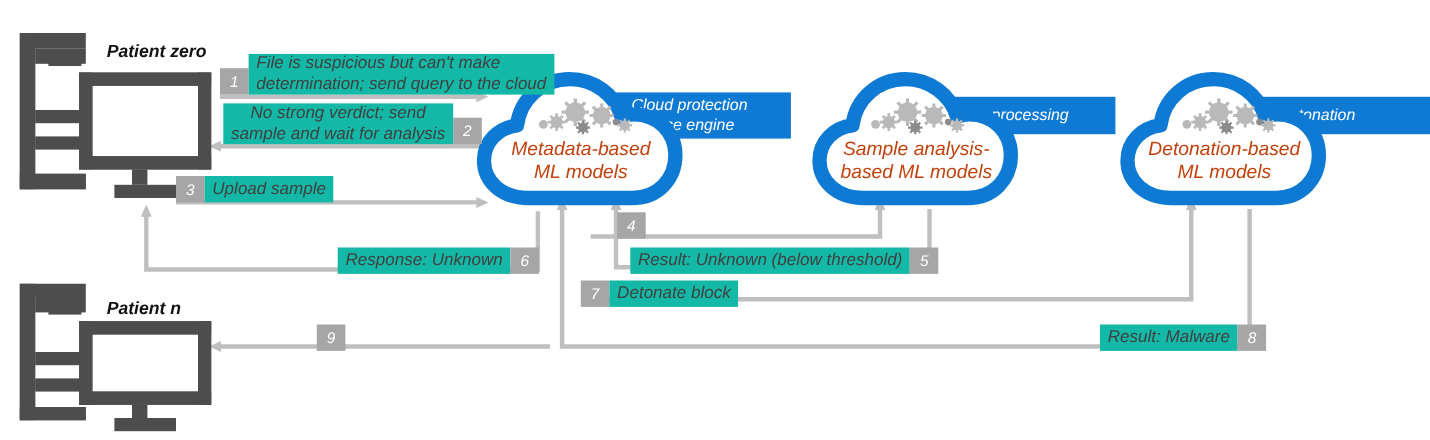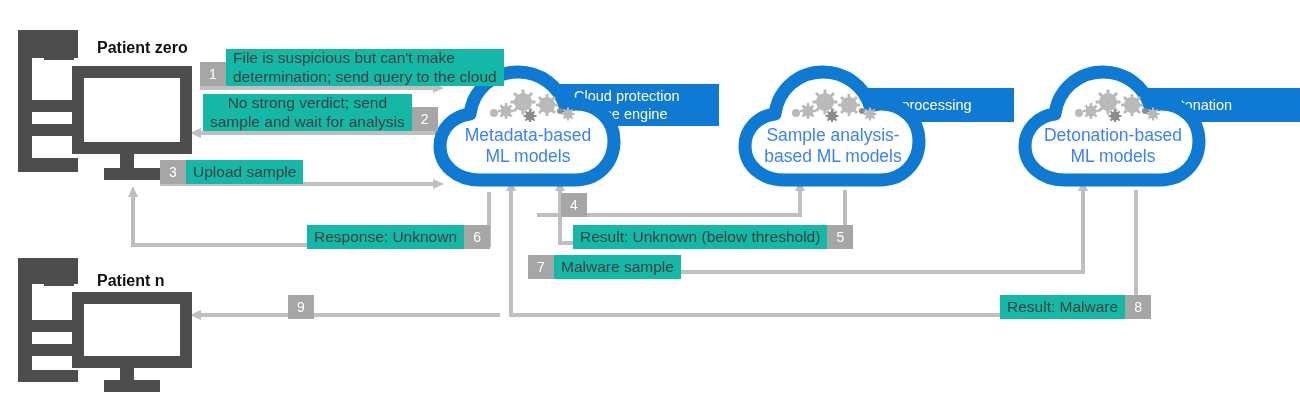--- a/index.html
+++ b/index.html
@@ -2,21 +2,21 @@
 <html><head>
 <meta charset="utf-8">
 <style>
   html,body{margin:0;padding:0;}
   body{
     width:1300px;height:400px;
     background:#ffffff;
     font-family:"Liberation Sans", sans-serif;
     overflow:hidden;
   }
-  #stage{position:relative;width:1300px;height:400px;}
+  #stage{position:relative;width:1300px;height:400px;font-style:italic;}
 
   svg.layer{position:absolute;left:0;top:0;width:1300px;height:400px;}
 
   
   .chip{
     position:absolute;
     display:flex;align-items:stretch;
     height:24px;
     white-space:nowrap;
     z-index:5;
@@ -45,21 +45,21 @@
   .chip.two{height:42px;align-items:flex-end;}
   .chip.two .badge{height:24px;align-self:flex-end;}
   .chip.rev{flex-direction:row-reverse;}
 
   
   .cloud-node{position:absolute;z-index:4;}
   .cloud-title{
     position:absolute;
     left:0;right:0;
     text-align:center;
-    color:#3b82f6;
+    color:#c2410c;
     font-size:17.5px;
     line-height:1.2;
     white-space:pre;
     z-index:6;
     pointer-events:none;
   }
   .banner{
     position:absolute;
     background:#0f7ad4;
     color:#ffffff;
@@ -400,21 +400,21 @@
     <span class="txt">Result: Unknown (below threshold)</span>
   </div>
 
   <div class="chip rev" style="left:307px;top:225px;">
     <span class="badge">6</span>
     <span class="txt">Response: Unknown</span>
   </div>
 
   <div class="chip" style="left:528px;top:255px;">
     <span class="badge">7</span>
-    <span class="txt">Malware sample</span>
+    <span class="txt">Detonate block</span>
   </div>
 
   <div class="chip rev" style="left:1000px;top:295px;">
     <span class="badge">8</span>
     <span class="txt">Result: Malware</span>
   </div>
 
   <div class="chip rev" style="left:288px;top:295px;">
     <span class="badge">9</span>
   </div>

